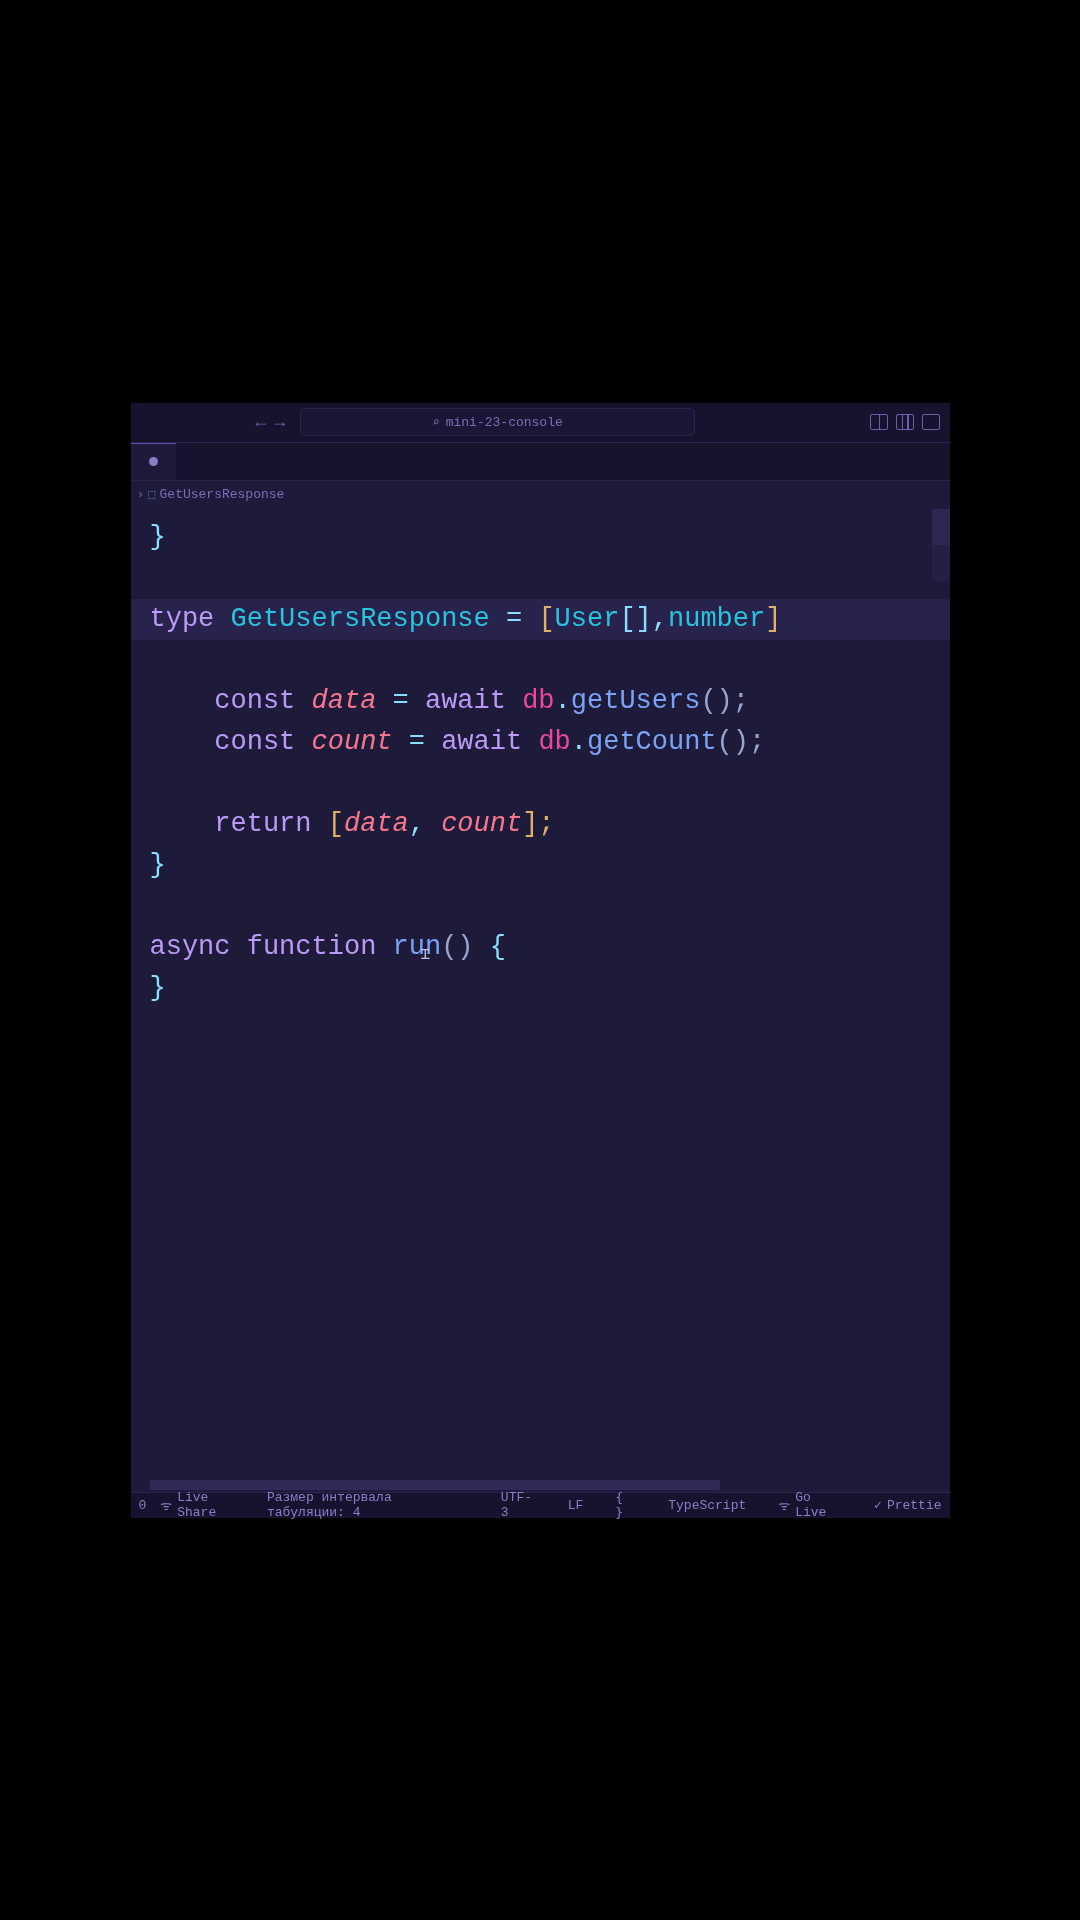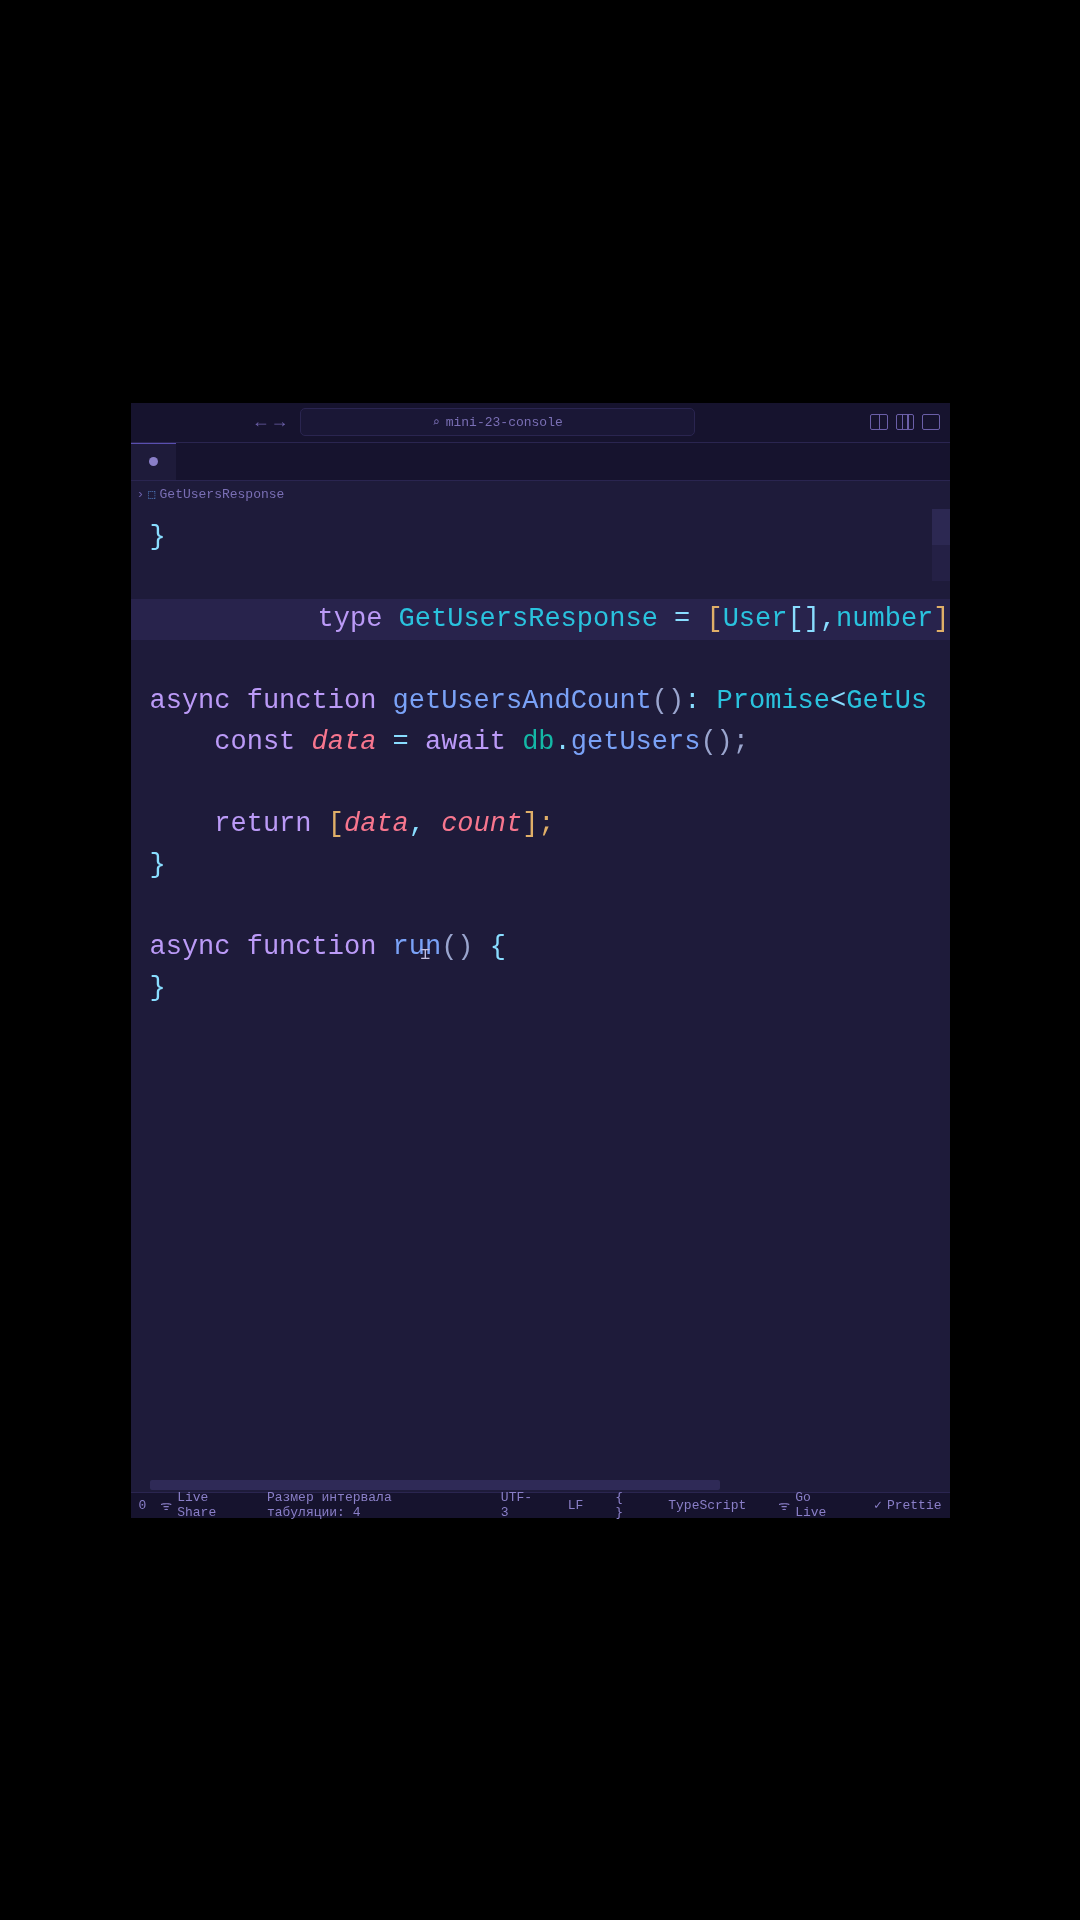--- a/index.html
+++ b/index.html
@@ -91,23 +91,23 @@
 
     .editor-body {
       flex: 1;
       position: relative;
       overflow: hidden;
       font-size: 27px;
       line-height: 41px;
       padding: 8px 0 0 19px;
     }
     .code-line { white-space: pre; color: #c5c0e0; position: relative; }
-    .highlight-line { background: rgba(70,60,130,0.25); margin-left:-19px; padding-left:19px;text-align:right; }
+    .highlight-line { background: rgba(70,60,130,0.25); margin-left:-19px; padding-left:19px; }
     .kw-storage { color: #bb9af7; }
-    .var { color: #14b8a6; margin-top: 48px; }
+    .var { color: #ec4899; margin-top: 48px; }
     .ident-red { color: #f7768e; font-style: italic; }
     .punc { color: #89ddff; }
     .op { color: #89ddff; }
     .yellow-b { color: #e0af68; }
     .cyan { color: #2ac3de; }
     .method { color: #7aa2f7; }
     .paren { color: #9aa5ce; }
 
     .cursor-ibeam {
       position: absolute;
@@ -192,22 +192,22 @@
       </span>
     </div>
 
     <div class="editor-body">
       <div class="minimap"></div>
 
       <div class="code-line"><span class="punc">}</span></div>
       <div class="code-line">&nbsp;</div>
       <div class="code-line highlight-line"><span class="kw-storage">type</span> <span class="cyan">GetUsersResponse</span> <span class="op">=</span> <span class="yellow-b">[</span><span class="cyan">User</span><span class="punc">[]</span><span class="punc">,</span><span class="cyan">number</span><span class="yellow-b">]</span></div>
       <div class="code-line">&nbsp;</div>
-      <div class="code-line"><span class="kw-storage">async</span> <span class="kw-storage">function</span> <span class="method">getUsersAndCount</span><span class="paren">()</span><span class="punc">:</span> <span class="cyan">Promise</span><span class="punc">&lt;</span><span class="cyan">GetUs</span></div>
       <div class="code-line">    <span class="kw-storage">const</span> <span class="ident-red">data</span> <span class="op">=</span> <span class="kw-storage">await</span> <span class="var">db</span><span class="punc">.</span><span class="method">getUsers</span><span class="paren">();</span></div>
+      <div class="code-line">    <span class="kw-storage">const</span> <span class="ident-red">count</span> <span class="op">=</span> <span class="kw-storage">await</span> <span class="var">db</span><span class="punc">.</span><span class="method">getCount</span><span class="paren">();</span></div>
       <div class="code-line">&nbsp;</div>
       <div class="code-line">    <span class="kw-storage">return</span> <span class="yellow-b">[</span><span class="ident-red">data</span><span class="punc">,</span> <span class="ident-red">count</span><span class="yellow-b">];</span></div>
       <div class="code-line"><span class="punc">}</span></div>
       <div class="code-line">&nbsp;</div>
       <div class="code-line"><span class="kw-storage">async</span> <span class="kw-storage">function</span> <span class="method">run</span><span class="paren">()</span> <span class="punc">{</span></div>
       <div class="code-line"><span class="punc">}</span></div>
 
       <div class="cursor-ibeam">⌶</div>
       <div class="hscroll"></div>
     </div>

